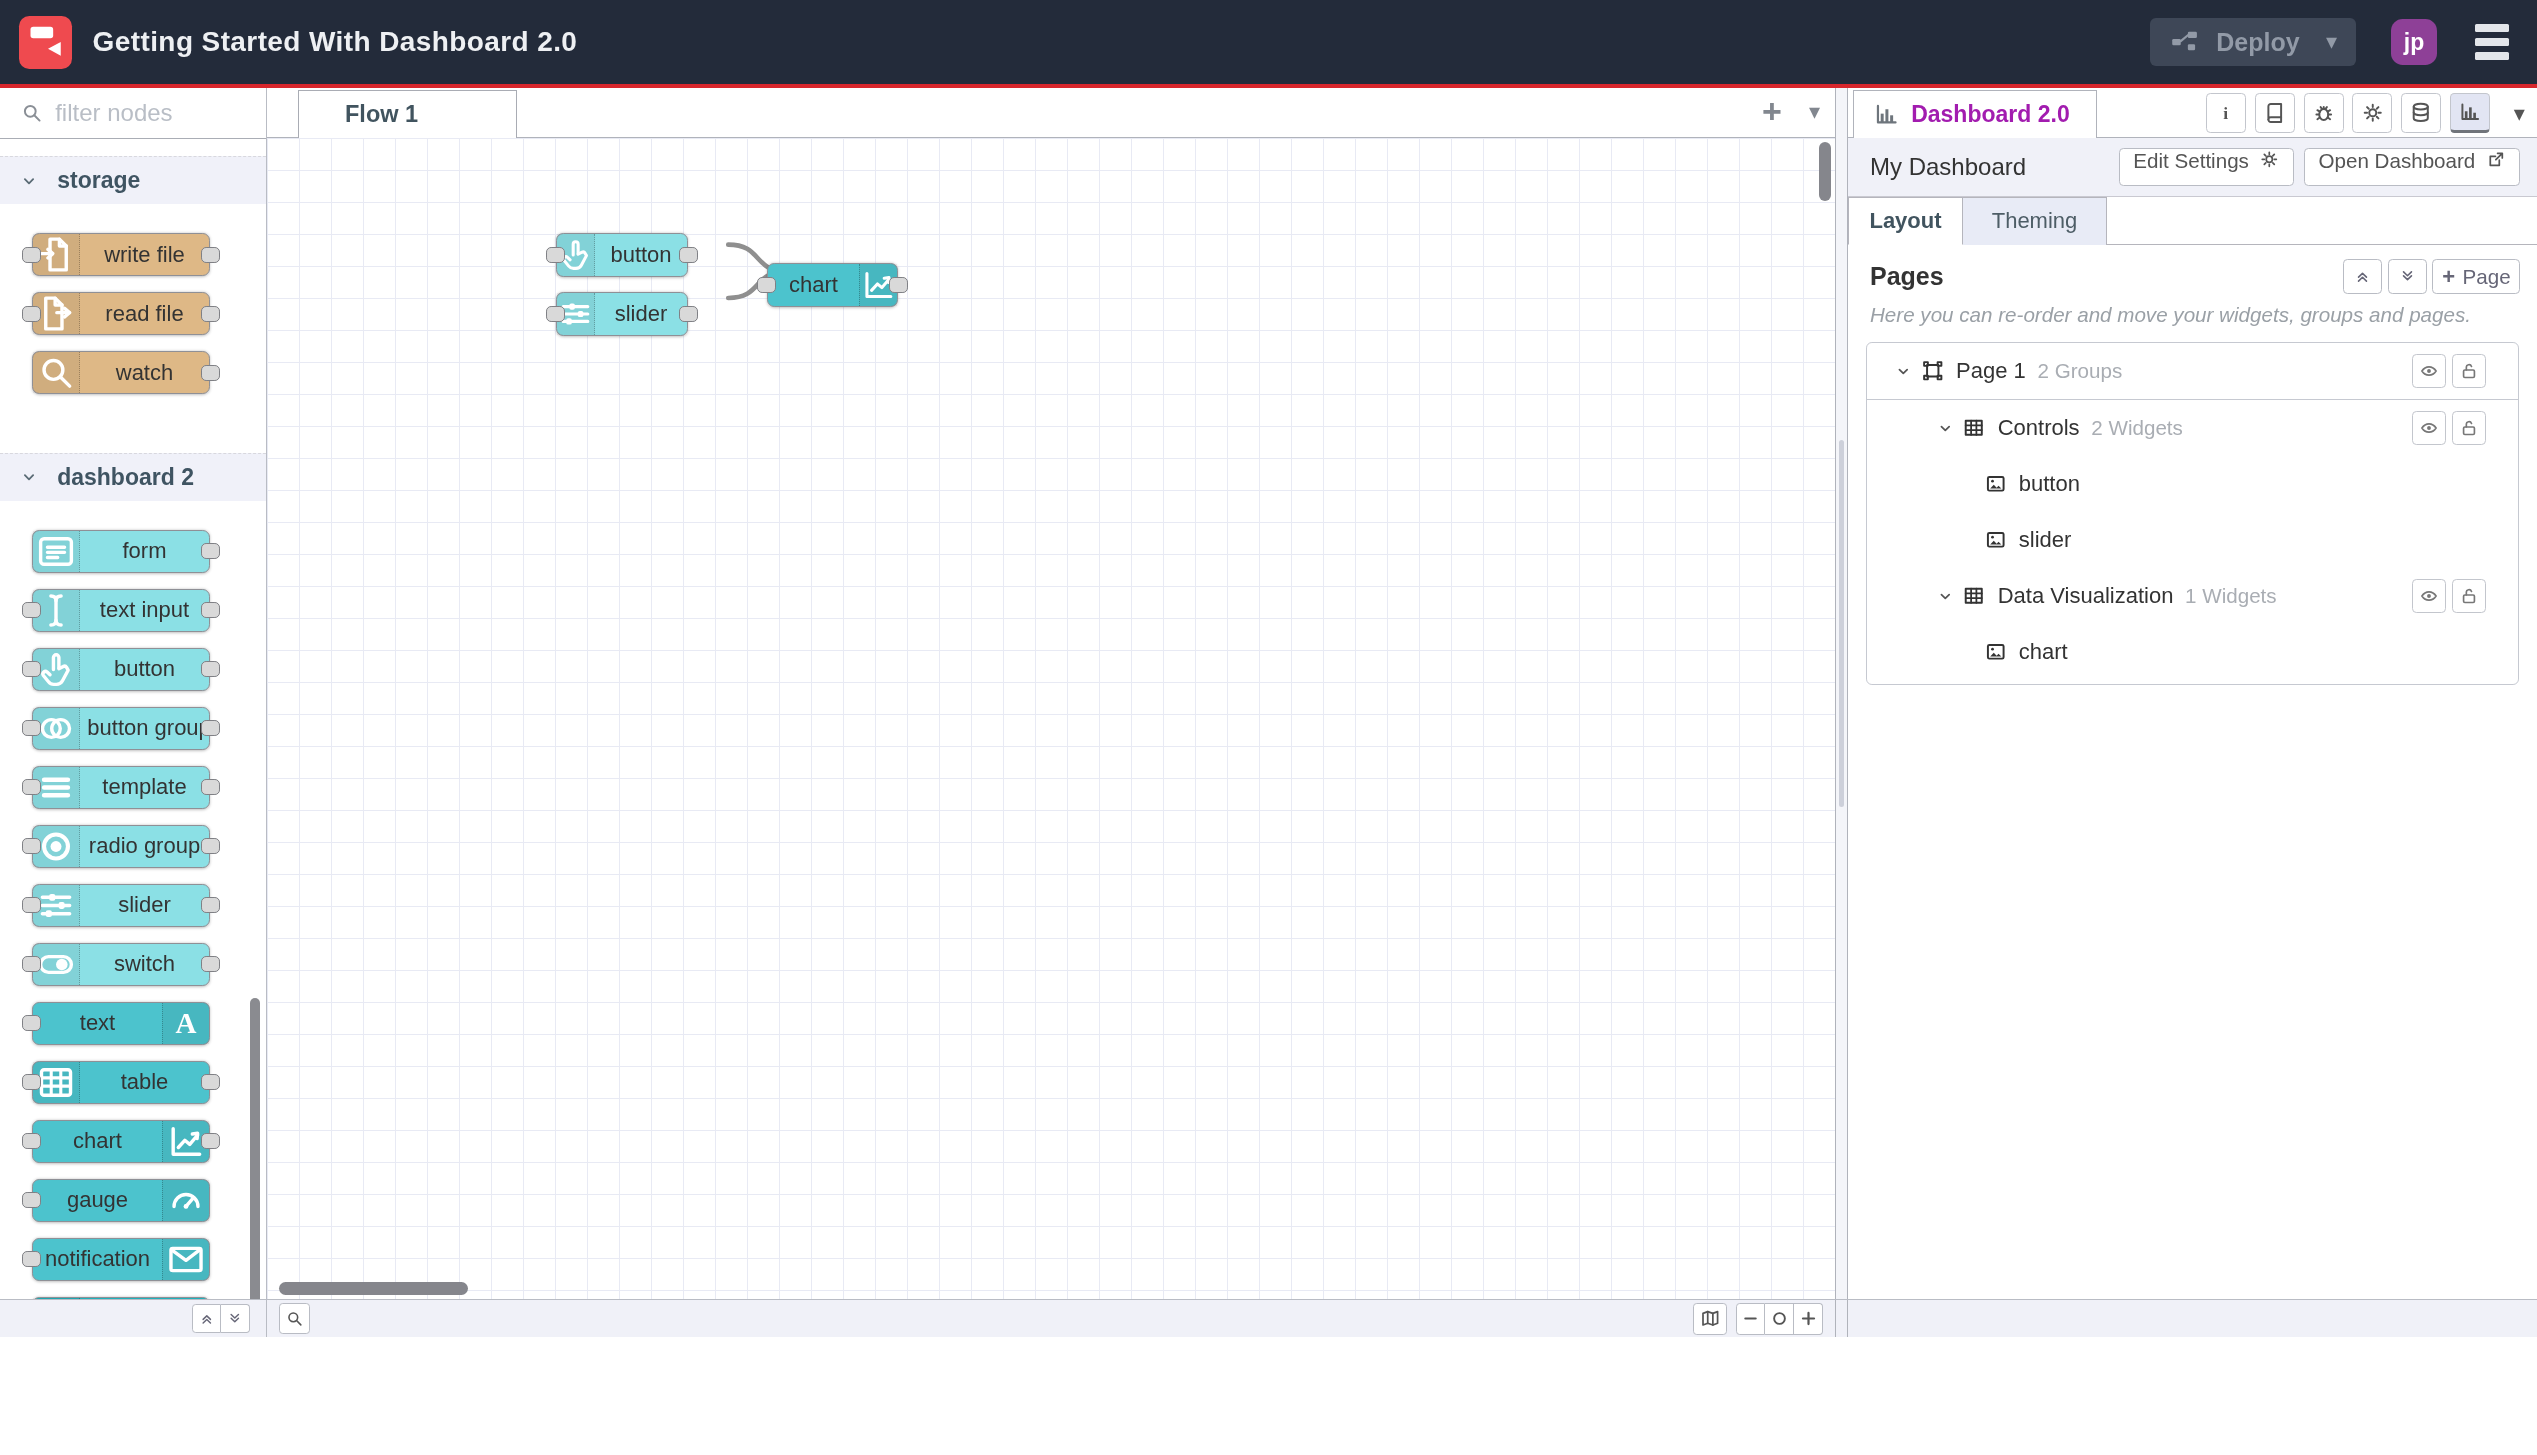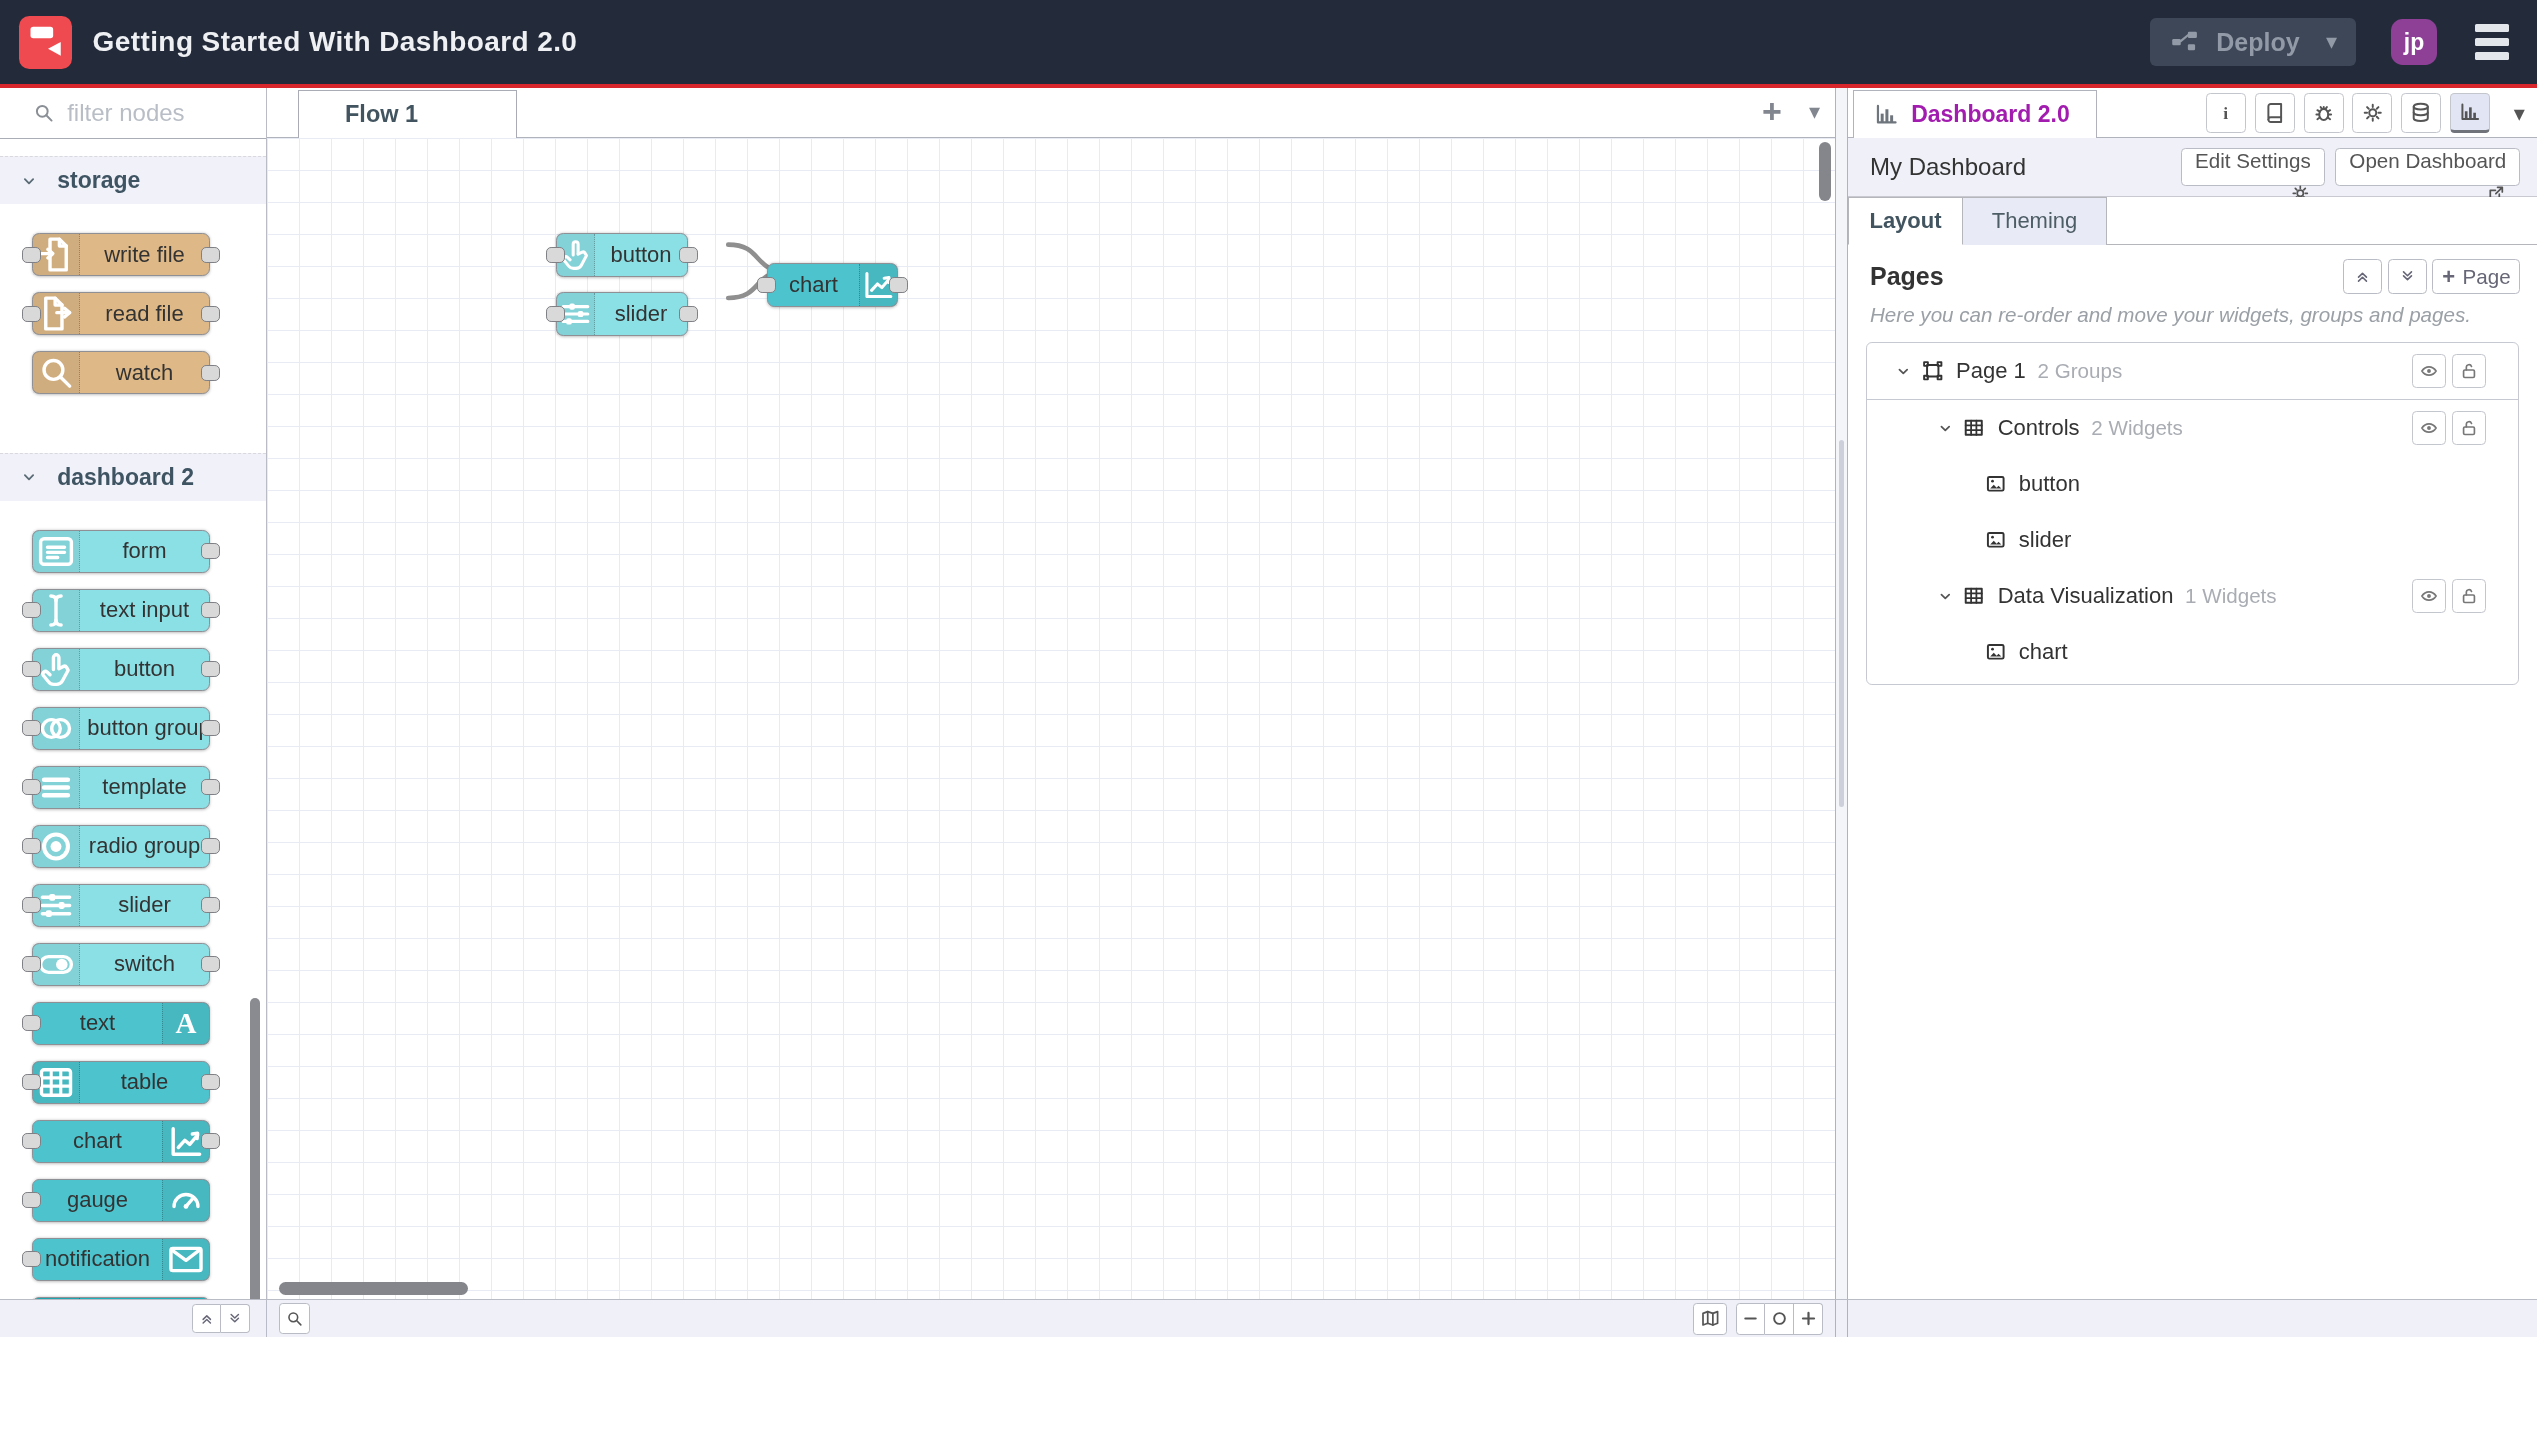--- a/index.html
+++ b/index.html
@@ -19,21 +19,21 @@
   .avatar { width:46px; height:46px; border-radius:11.7px; background:var(--avatar-purple); color:#fff; font-size:23px; font-weight:bold; display:flex; align-items:center; justify-content:center; margin-left:35px; }
   .burger { margin-left:38px; display:flex; flex-direction:column; gap:6.6px; cursor:pointer; }
   .burger span { display:block; width:34px; height:7.3px; background:#e3e6ea; border-radius:1.5px; }
   .red-line { height:3.7px; background:var(--accent-red); flex:0 0 auto; }
 
   
   .main { flex:1; display:flex; overflow:hidden; }
 
   
   .palette { width:267px; flex:0 0 auto; background:#fff; border-right:0.7px solid #b9bcc4; position:relative; overflow:hidden; }
-  .palette-search { height:51px; border-bottom:0.7px solid #aaadb5; display:flex; align-items:center; padding:0 32px; gap:11.7px; }
+  .palette-search { height:51px; border-bottom:0.7px solid #aaadb5; display:flex; align-items:center; padding:0 20px; gap:11.7px; }
   .palette-search .ic { width:23.5px; height:23.5px; color:#8a8f96; flex:0 0 auto; }
   .palette-search input { border:none; outline:none; font-size:24px; color:#555; width:176px; background:transparent; font-family:inherit; }
   .palette-search input::placeholder { color:#b9bec6; }
   .cat-header { height:48px; background:#f0f1f9; border-top:0.7px dashed #d8d8de; display:flex; align-items:center; padding:0 0 0 17.6px; gap:17.6px; }
   .cat-header .cat-chev { width:22px; height:22px; color:#5a6b75; }
   .cat-label { font-size:23px; font-weight:bold; color:#3f5462; }
   .category { margin-top:17.6px;text-align:right; }
   .cat-nodes { padding:29px 0 25px 0; }
   .palette-node { width:178px; height:43px; margin:0 0 16px 32px; }
   .palette-scrollbar { position:absolute; right:5.9px; top:910px; width:10.3px; height:366px; background:#8a8b90; border-radius:5.1px; }
@@ -77,21 +77,21 @@
   .side-tab { position:absolute; left:5.1px; top:2.2px; height:48px; width:244px; background:#fff; border:0.7px solid #b0b3bb; border-bottom:none; display:flex; align-items:center; gap:11.7px; padding-left:19px; z-index:2; }
   .side-tab .ic { width:26.4px; height:26.4px; color:#6e757c; }
   .side-tab-label { font-size:23px; font-weight:bold; color:#a21caf; }
   .side-toolbar { position:absolute; right:48px; top:5.1px; display:flex; gap:8.8px; }
   .tbtn { width:40px; height:40px; background:#fff; border:0.7px solid #c3c6cd; border-radius:4.4px; color:#555; display:flex; align-items:center; justify-content:center; cursor:pointer; }
   .tbtn .ic { width:23.5px; height:23.5px; }
   .tbtn.active { background:#e2e5f3; border-bottom:3.7px solid #70747a; }
   .side-tab-caret { position:absolute; right:13.2px; top:13.2px; font-size:22px; color:#555; cursor:pointer; }
   .side-header { height:59px; background:#f0f1f8; border-bottom:0.7px solid #c9c9d1; display:flex; align-items:center; padding:0 17.6px 0 22px; flex:0 0 auto; }
   .side-header-title { font-size:24px; color:#333; flex:1; }
-  .sbtn { height:38px; background:#fff; border:0.7px solid #b9bcc4; border-radius:4.4px; color:#555; font-size:20.6px; display:inline-flex; align-items:flex-end; gap:10.3px; padding:0 13.2px; margin-left:10.3px; cursor:pointer; font-family:inherit;flex-direction:column; }
+  .sbtn { height:38px; background:#fff; border:0.7px solid #b9bcc4; border-radius:4.4px; color:#555; font-size:20.6px; display:inline-flex; align-items:flex-start; gap:10.3px; padding:0 13.2px; margin-left:10.3px; cursor:pointer; font-family:inherit; }
   .sbtn .ic { width:20.6px; height:20.6px; }
   .side-tabs { height:48px; background:#fff; border-bottom:0.7px solid #b5b5bc; display:flex; flex:0 0 auto; }
   .stab { height:48px; display:flex; align-items:center; justify-content:center; font-size:22px; color:#4d5d66; cursor:pointer; }
   .stab.active { width:115px; background:#fff; border:0.7px solid #b5b5bc; border-bottom:0.7px solid #fff; margin-bottom:-0.7px; font-weight:bold; color:#41545f; z-index:2; }
   .stab.inactive { width:144px; background:#e8ebf6; border:0.7px solid #b5b5bc; border-left:none; border-bottom:none; }
   .pages-head { display:flex; align-items:center; padding:0 17.6px 0 22px; margin-top:13.2px; height:38px; }
   .pages-title { font-size:25px; font-weight:bold; color:#333; flex:1; }
   .pbtn { height:35px; min-width:35px; background:#fff; border:0.7px solid #b9bcc4; border-radius:4.4px; color:#667; display:inline-flex; align-items:center; justify-content:center; gap:5.9px; margin-left:5.9px; font-size:20.6px; padding:0 8.8px; cursor:pointer; font-family:inherit; }
   .pbtn .ic { width:19px; height:19px; }
   .pbtn .plus-glyph { font-weight:bold; font-size:22px; margin-right:1.5px; }

